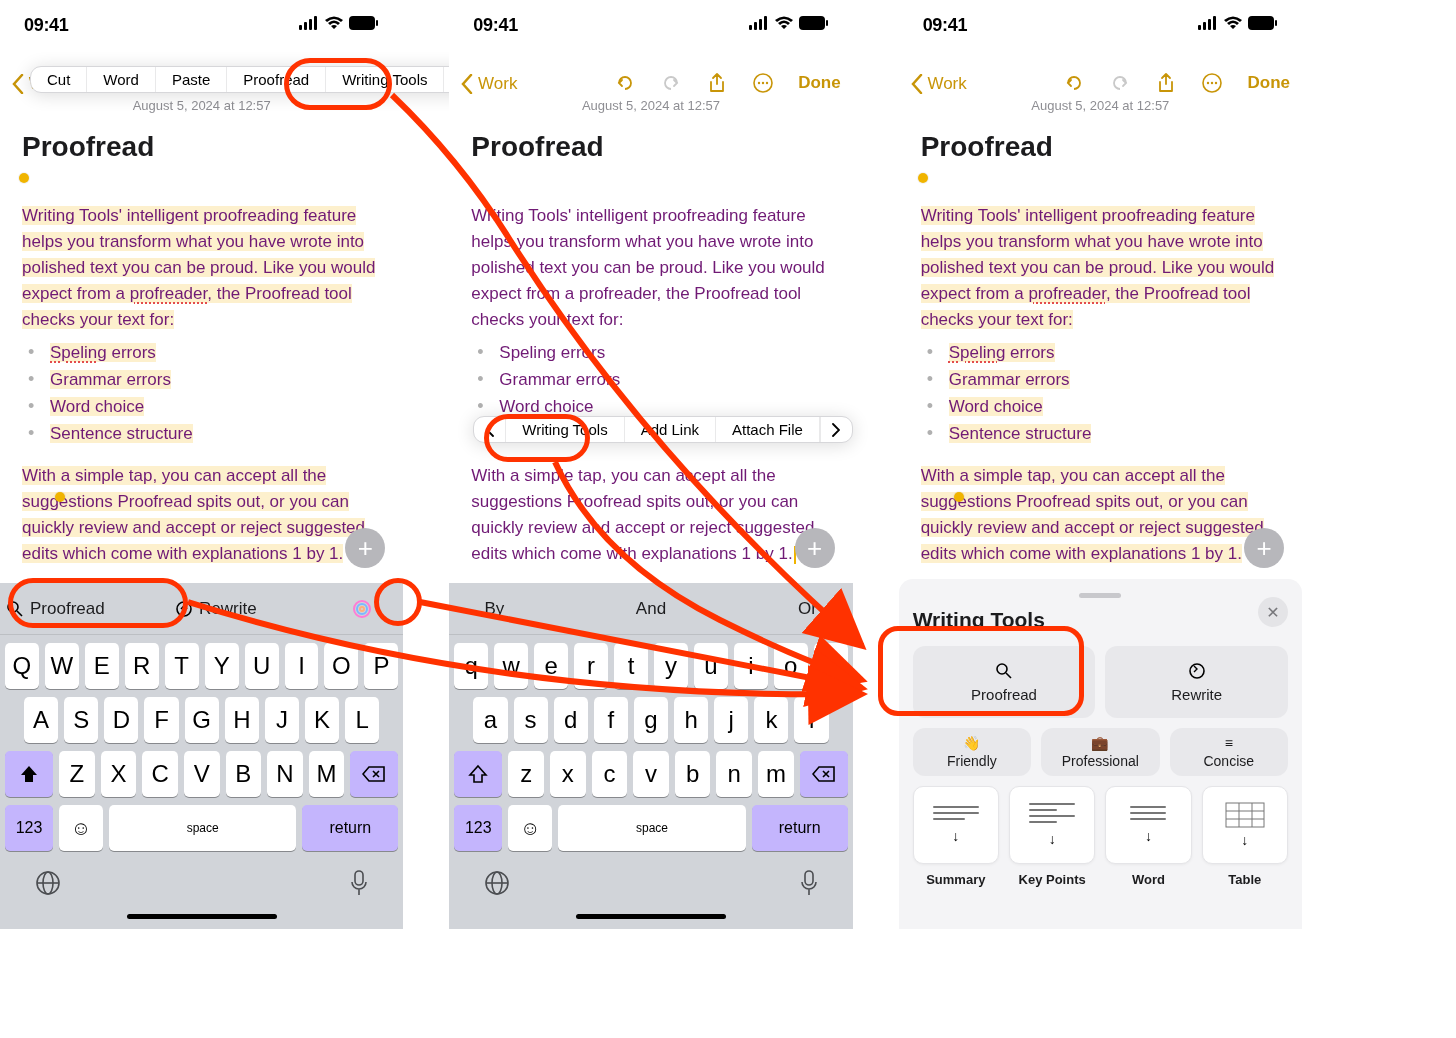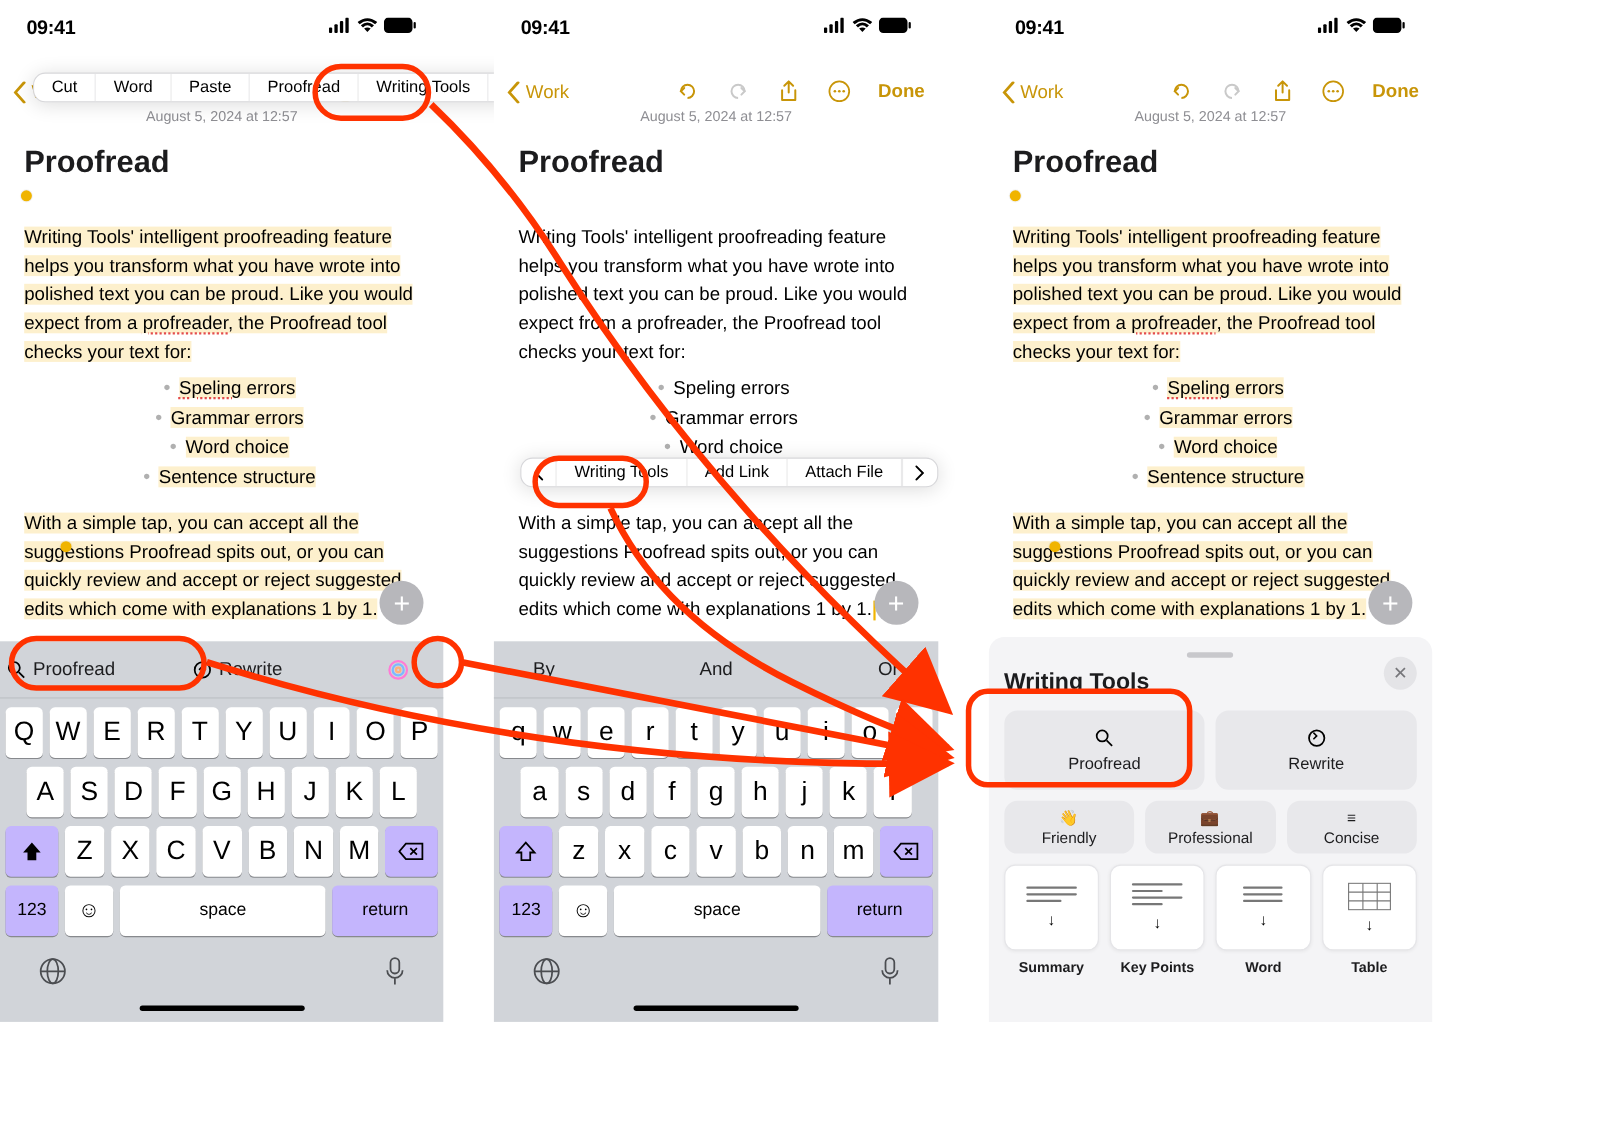--- a/index.html
+++ b/index.html
@@ -20,24 +20,24 @@
 .navicon { width: 22px; height: 22px; color: #c89508; }
 .navicon.dis { color: #c9c9c9; }
 .done { color: #c89508; font-size: 17px; font-weight: 600; }
 
 
 .date { text-align: center; color: #8e8e93; font-size: 13px; padding: 4px 0 8px; }
 
 
 .content { padding: 10px 22px 0; }
 .title { font-size: 28px; font-weight: 700; color: #1c1c1e; margin-bottom: 40px; }
-.body { font-size: 17px; line-height: 26px; color: #000000; }
+.body { font-size: 17px; line-height: 26px; color: #701a75; }
 .sel { background: #fdf0cd; }
 .rederr { text-decoration: underline dotted #e34c4c 2px; text-underline-offset: 3px; }
-ul { list-style: none; margin: 6px 0; padding-left: 28px; text-align: center; }
+ul { list-style: none; margin: 6px 0; padding-left: 28px; }
 ul li::before { content: "•"; color: #b0b0b0; font-size: 18px; display: inline-block; width: 22px; margin-left: -22px; }
 
 
 .handle { position: absolute; width: 10px; height: 10px; background: #f0b400; border-radius: 50%; box-shadow: 0 0 0 1px rgba(0,0,0,0.05); }
 .cursor { display:inline-block; width:2px; height:18px; background:#f0b400; vertical-align:middle; margin-left:1px; }
 
 
 .popover { position: absolute; display: flex; align-items: center; background: #fff; border: 1px solid #d7d7da; border-radius: 11px; height: 27px; box-shadow: 0 2px 18px rgba(0,0,0,0.14); overflow: hidden; }
 .popover .item { padding: 0 16px; font-size: 15px; color: #000; white-space: nowrap; border-right: 1px solid #e9e9ea; height: 100%; display: flex; align-items: center; }
 .popover .arrow { width: 32px; display: flex; align-items: center; justify-content: center; height:100%; }
@@ -53,21 +53,21 @@
 .sug { flex: 1; text-align: center; font-size: 17px; color: #1c1c1e; display:flex; align-items:center; justify-content:center; gap:6px; }
 .ai { width: 28px; height: 28px; display:flex; align-items:center; justify-content:center; }
 .keyrow { display: flex; justify-content: center; gap: 6px; padding: 8px 5px 0; }
 .key { background: #fff; border-radius: 5px; box-shadow: 0 1px 0 #87898d; font-size: 24px; font-weight: 400; color:#000; display:flex; align-items:center; justify-content:center; height: 46px; flex:1; }
 .keyg { background:#c4b5fd; }
 .shift, .bksp { flex: 0 0 48px; }
 .r3 { padding: 8px 5px 0; gap:6px; display:flex; }
 .r4 { display:flex; gap:6px; padding:8px 5px 0; }
 .k123 { flex:0 0 48px; font-size:16px; }
 .emoji { flex:0 0 44px; font-size:20px; }
-.space { flex:1; font-size:16px; }
+.space { flex:1; font-size:12px; }
 .ret { flex:0 0 96px; font-size:16px; }
 .bottomrow { display:flex; justify-content:space-between; padding:18px 34px 0; }
 .homebar { position:absolute; bottom:10px; left:50%; transform:translateX(-50%); width:150px; height:5px; background:#000; border-radius:3px; }
 
 
 .sheet { position:absolute; bottom:0; left:0; right:0; height:350px; background:#f4f4f6; border-top-left-radius:14px; border-top-right-radius:14px; padding:14px 14px 0; }
 .grab { width:42px; height:5px; background:#c8c8cc; border-radius:3px; margin:0 auto 10px; }
 .sheet h2 { font-size:21px; font-weight:700; color:#1c1c1e; margin-bottom:14px; }
 .closex { position:absolute; right:14px; top:18px; width:30px; height:30px; border-radius:15px; background:#e4e4e7; display:flex; align-items:center; justify-content:center; color:#77777b; font-size:16px; }
 .bigrow { display:flex; gap:10px; margin-bottom:10px; }

